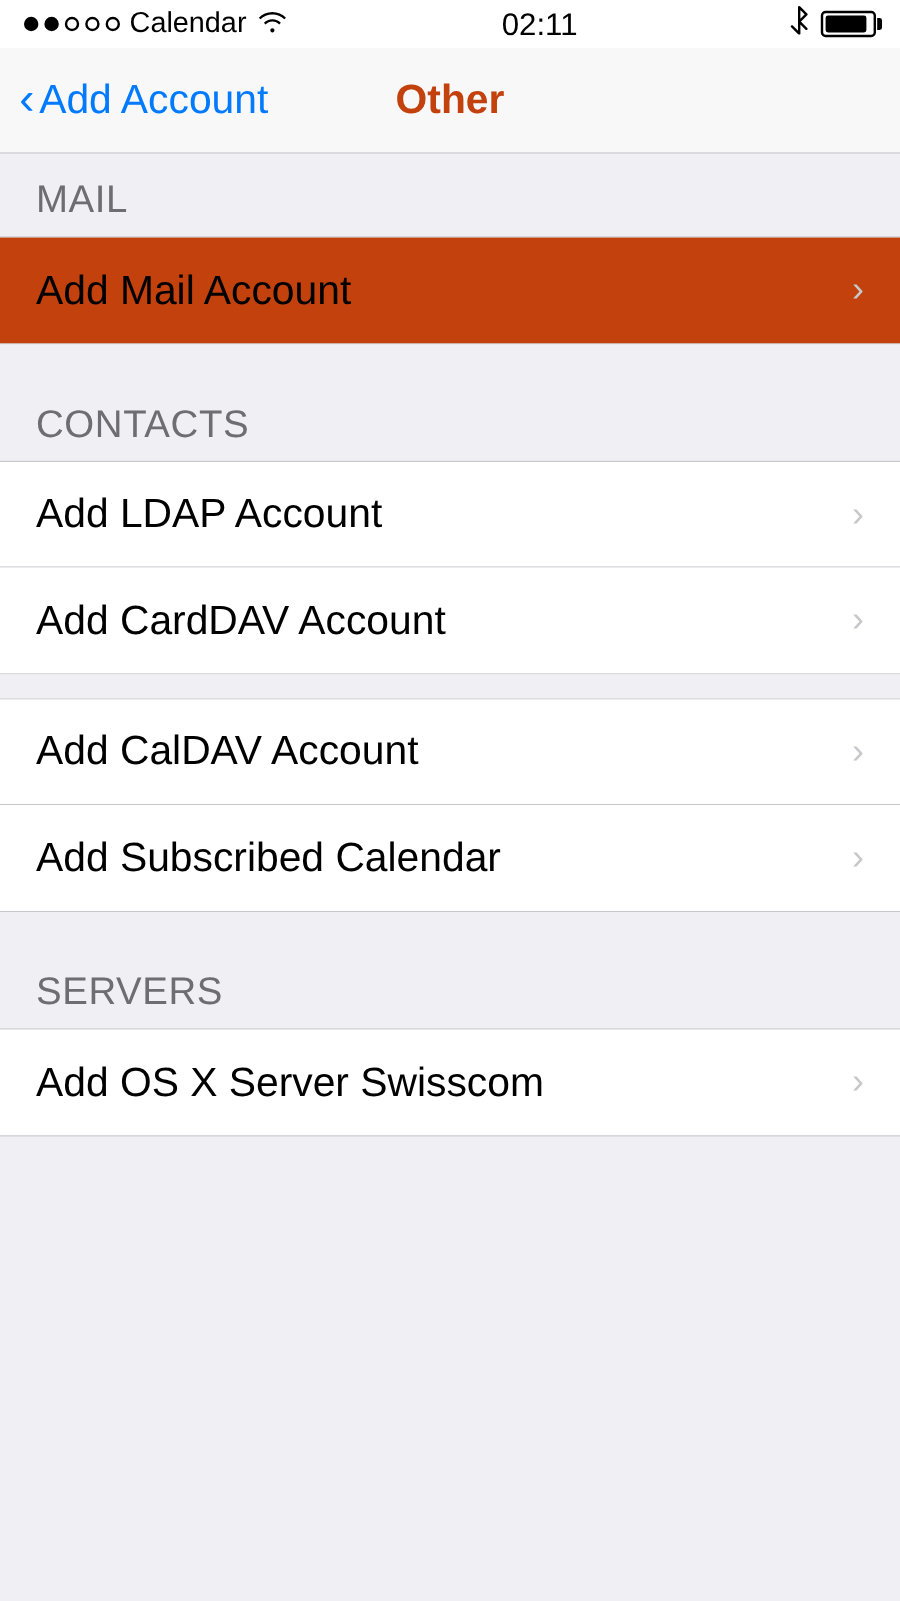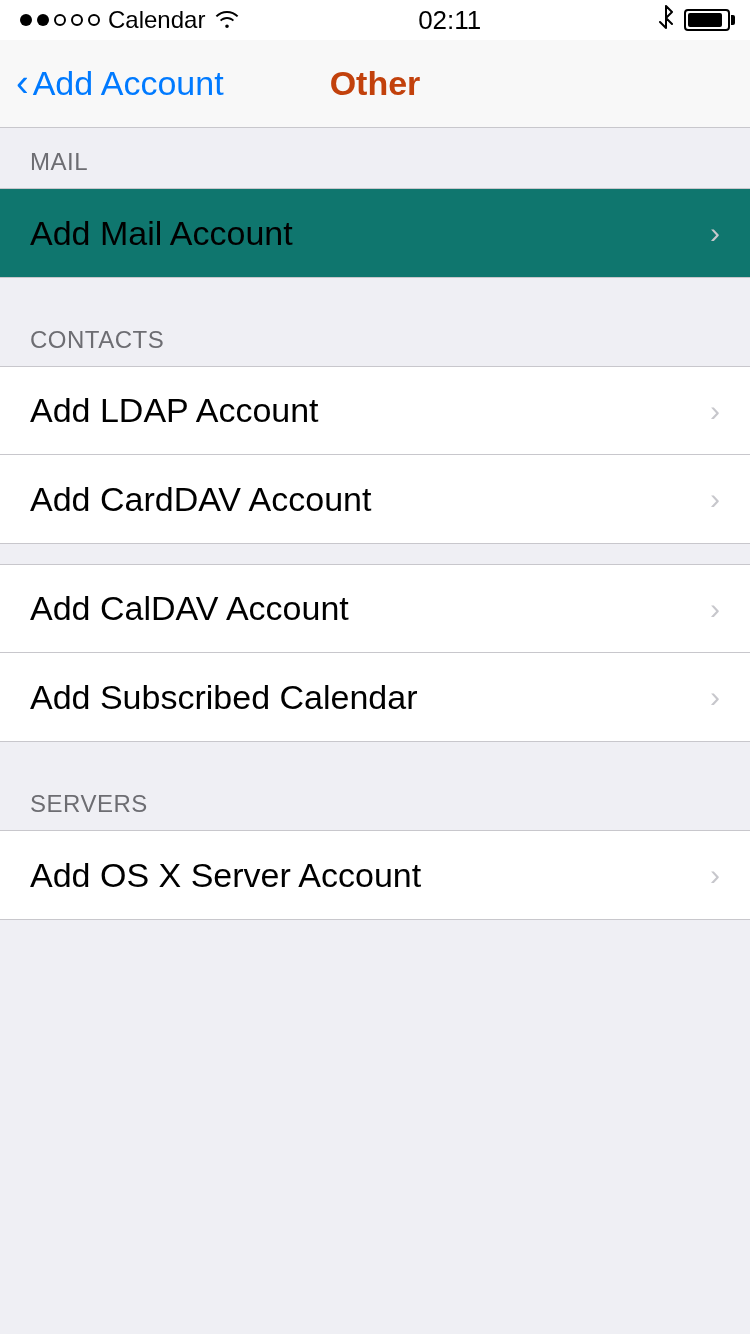--- a/index.html
+++ b/index.html
@@ -123,21 +123,21 @@
       font-weight: 600;
       color: #c2410c;
     }
 
     
     .section {
       margin-top: 0;
     }
     .section-header {
       padding: 28px 30px 12px 30px;
-      font-size: 24px;
+      font-size: 32px;
       font-weight: 400;
       color: #6d6d72;
       letter-spacing: 0.5px;
       text-transform: uppercase;
       background: #efeff4;
     }
     .section-body {
       background: #fff;
       border-top: 1px solid #c8c7cc;
       border-bottom: 1px solid #c8c7cc;
@@ -149,21 +149,21 @@
       padding: 0 30px;
       height: 88px;
       background: #fff;
       border-bottom: 1px solid #c8c7cc;
       cursor: pointer;
     }
     .list-item:last-child {
       border-bottom: none;
     }
     .list-item.highlighted {
-      background: #0f766e;
+      background: #c2410c;
     }
     .list-item-label {
       font-size: 34px;
       color: #000;
     }
     .list-item.highlighted .list-item-label {
       color: #000;
     }
     .chevron-right {
       color: #c7c7cc;
@@ -268,19 +268,19 @@
       </div>
     </div>
   </div>
 
   <div class="spacer"></div>
 
   <div class="section">
     <div class="section-header">SERVERS</div>
     <div class="section-body">
       <div class="list-item">
-        <span class="list-item-label">Add OS X Server Account</span>
+        <span class="list-item-label">Add OS X Server Swisscom</span>
         <span class="chevron-right">›</span>
       </div>
     </div>
   </div>
 
 </div>
 
 </body></html>

